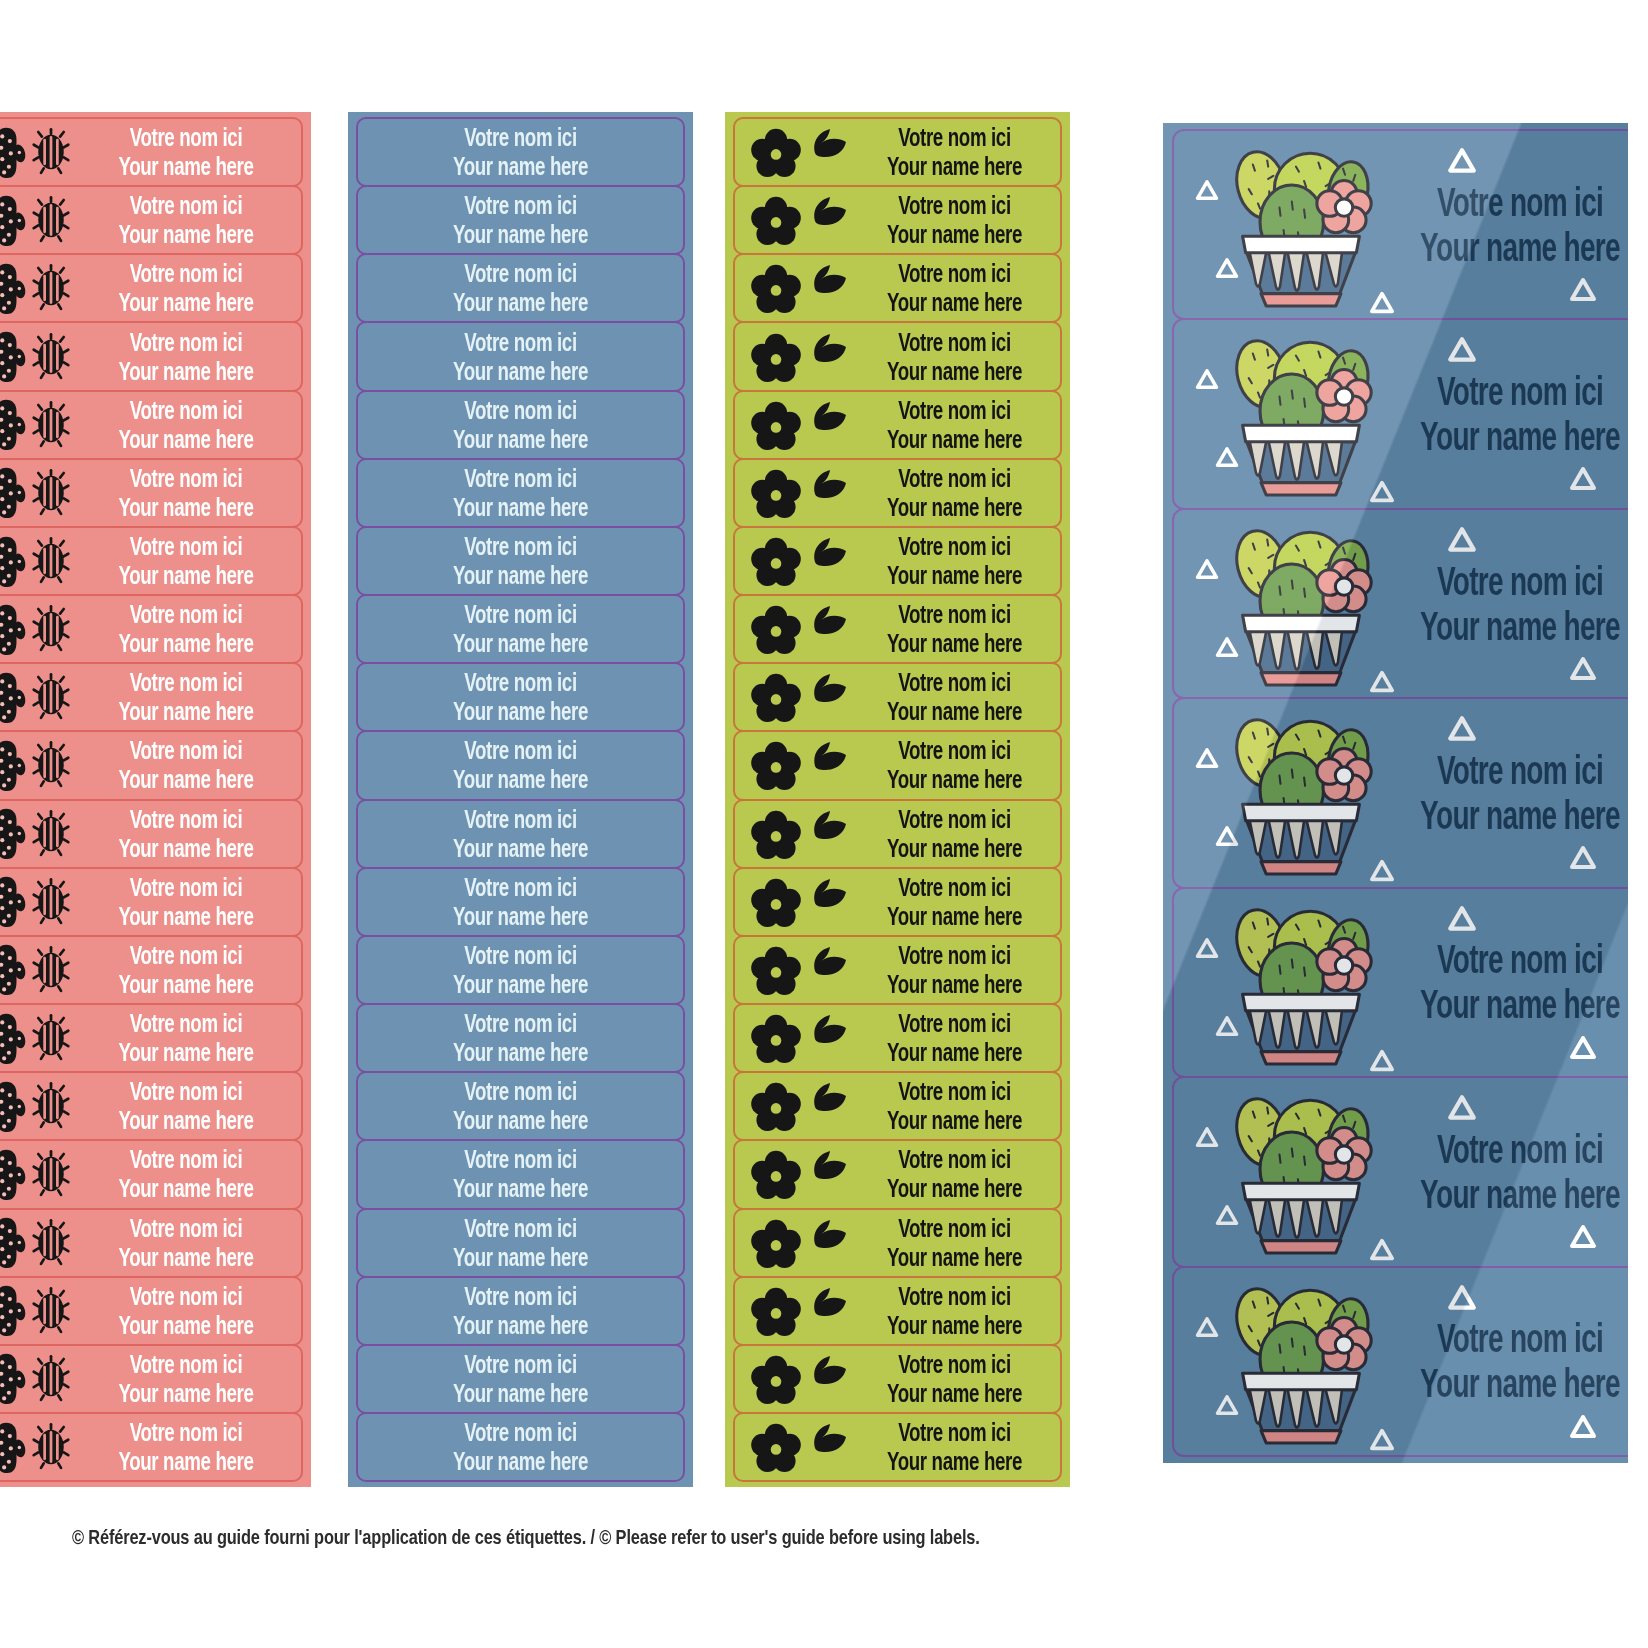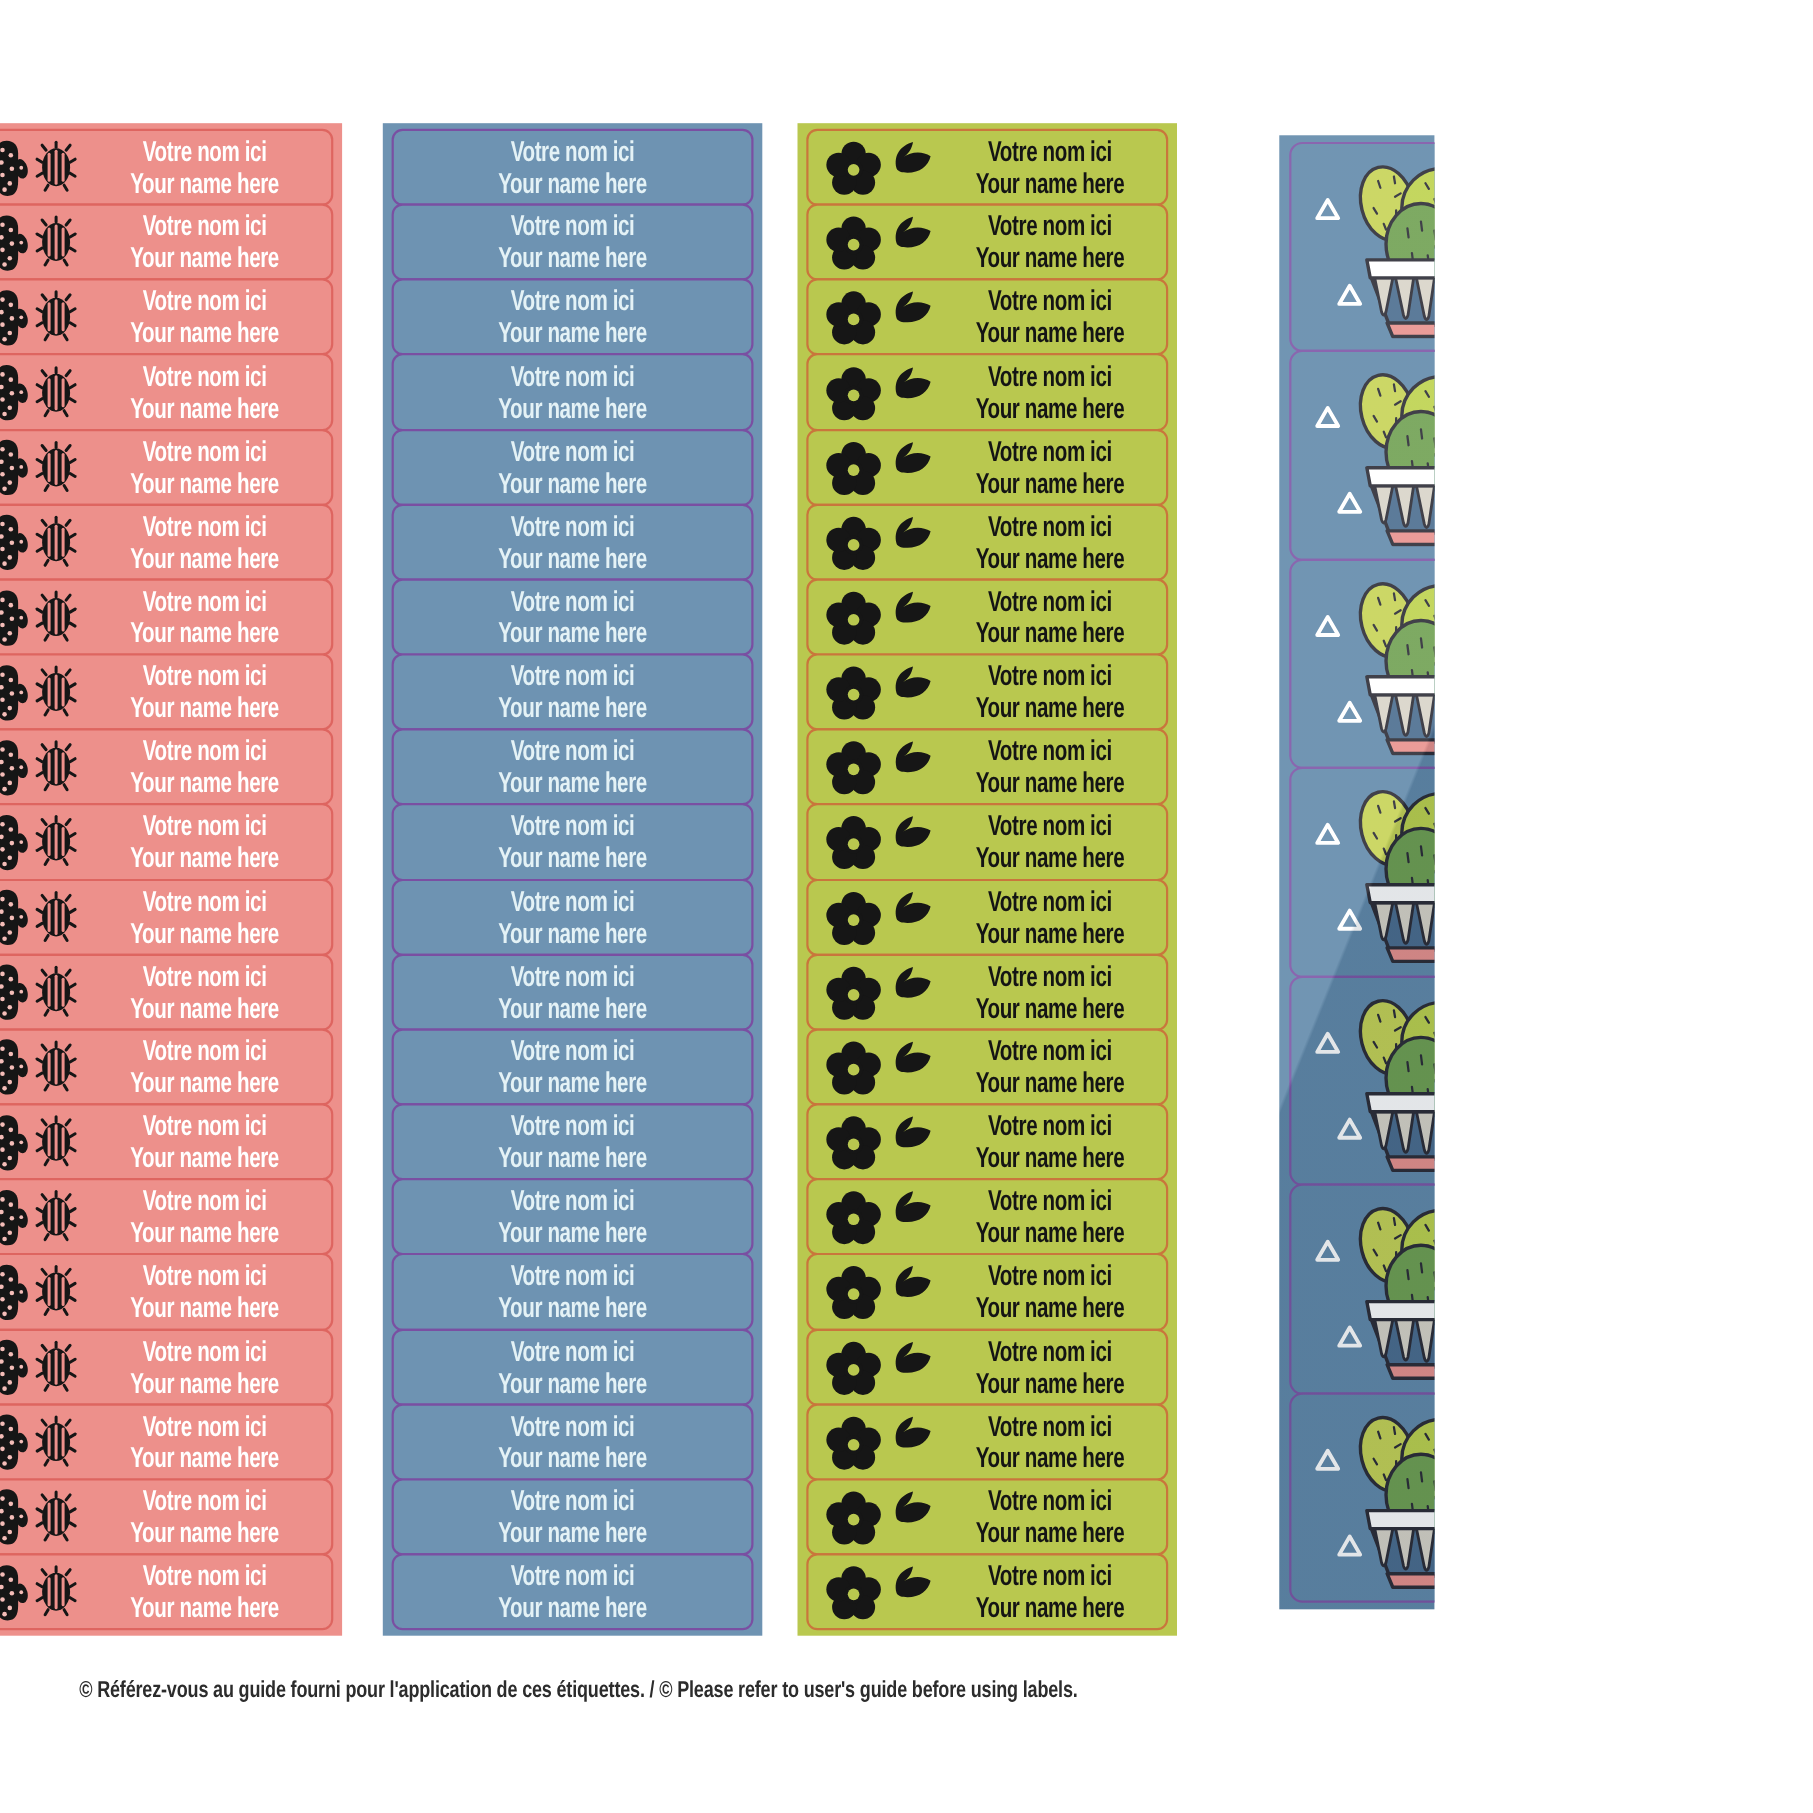--- a/index.html
+++ b/index.html
@@ -1,17 +1,17 @@
 <!DOCTYPE html>
 <html><head>
 <meta charset="utf-8">
 <style>
   html,body{margin:0;padding:0;background:#ffffff;}
   #canvas{
-    position:relative;width:1304px;height:1648px;background:#ffffff;overflow:hidden;
+    position:relative;width:1628px;height:1648px;background:#ffffff;overflow:hidden;
     font-family:"Liberation Sans","DejaVu Sans",sans-serif;
   }
   .col{position:absolute;box-sizing:border-box;background:var(--bg);}
   .col .rows{display:flex;flex-direction:column;height:100%;}
   .label{
     flex:1 1 0;min-height:0;margin-top:-2px;
     border:2px solid var(--border);border-radius:10px;background:var(--bg);
     display:flex;align-items:center;position:relative;box-sizing:border-box;
   }
   .rows .label:first-child{margin-top:0;}

